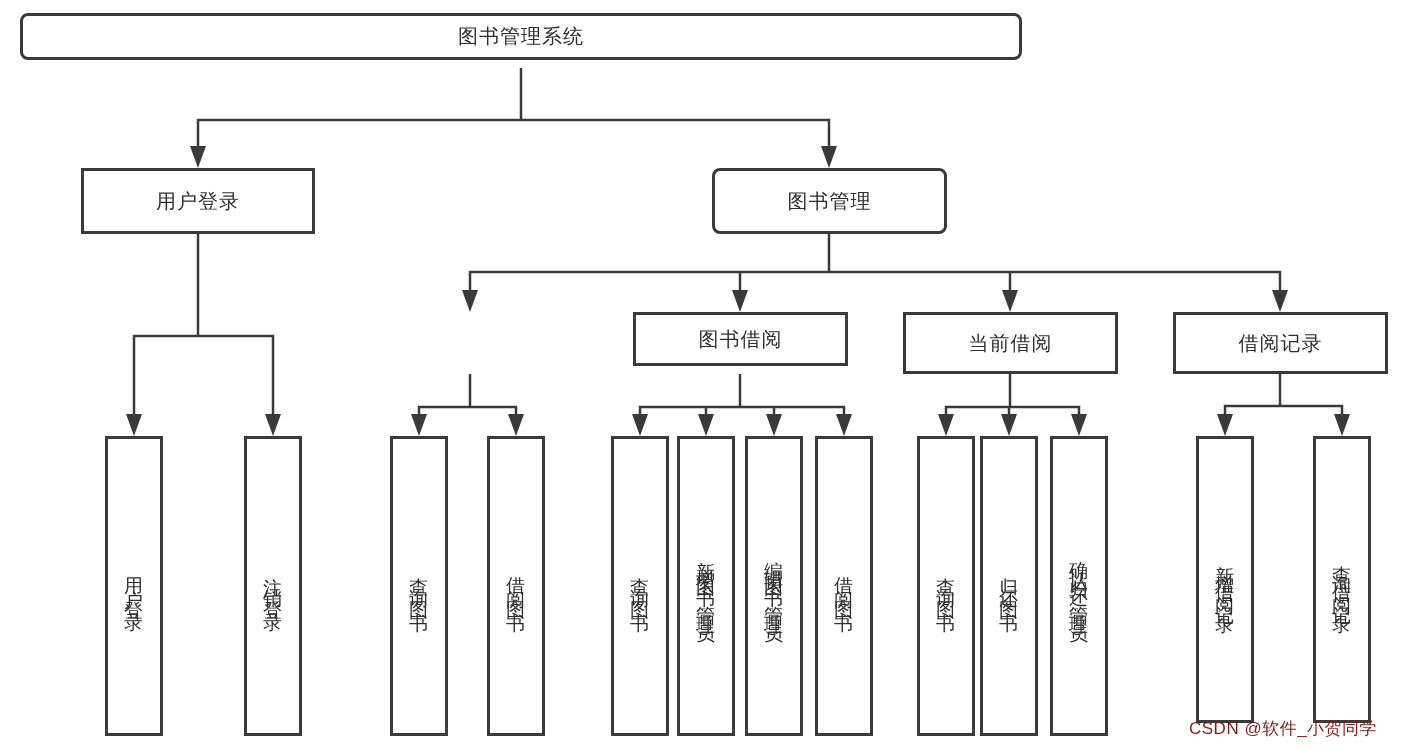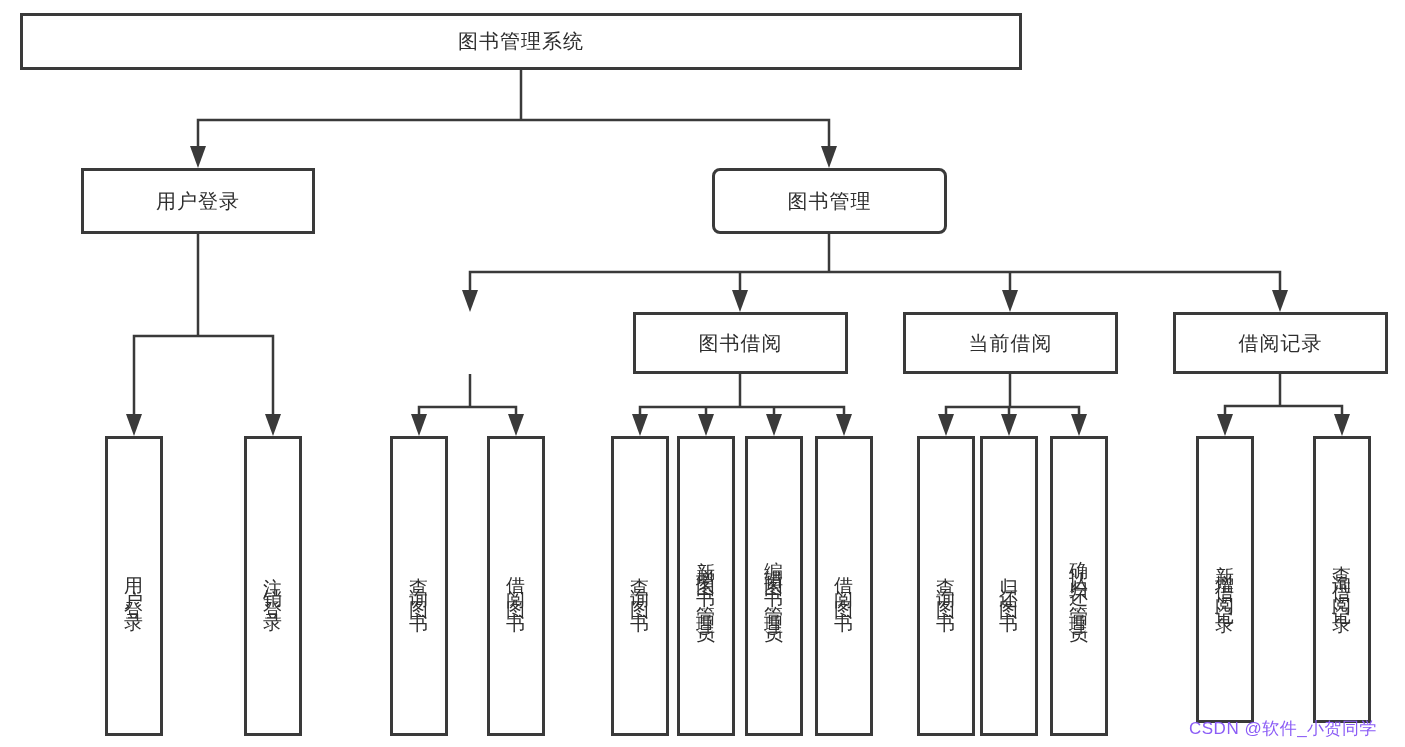--- a/index.html
+++ b/index.html
@@ -12,21 +12,21 @@
     position:absolute;background:#ffffff;border:3px solid #3a3a3a;
     display:flex;align-items:center;justify-content:center;
     color:#2e2e2e;box-sizing:border-box;z-index:2;
   }
   .hlabel{font-size:20px;letter-spacing:1px;white-space:nowrap;}
   .leaf .vlabel{
     writing-mode:vertical-rl;text-orientation:mixed;
     font-size:19px;letter-spacing:12px;line-height:1;white-space:nowrap;
   }
   .watermark{
-    position:absolute;z-index:5;color:#8b5cf6;font-size:17px;
+    position:absolute;z-index:5;color:#7f1d1d;font-size:17px;
     letter-spacing:0.5px;white-space:nowrap;
   }
 </style>
 </head>
 <body>
 
 <div id="canvas">
 
   <svg id="wires" width="1405" height="747" viewBox="0 0 1405 747" fill="none" stroke="#3a3a3a" stroke-width="2.5">
 
@@ -69,32 +69,32 @@
     <polygon points="938,414 954,414 946,436" fill="#3a3a3a" stroke="none"></polygon>
     <polygon points="1001,414 1017,414 1009,436" fill="#3a3a3a" stroke="none"></polygon>
     <polygon points="1071,414 1087,414 1079,436" fill="#3a3a3a" stroke="none"></polygon>
 
     <path d="M1280 374 V406"></path>
     <path d="M1225 415 V406 H1342 V415"></path>
     <polygon points="1217,414 1233,414 1225,436" fill="#3a3a3a" stroke="none"></polygon>
     <polygon points="1334,414 1350,414 1342,436" fill="#3a3a3a" stroke="none"></polygon>
   </svg>
 
-  <div class="box" style="left:20px;top:13px;width:1002px;height:57px;">
+  <div class="box" style="left:20px;top:13px;width:1002px;height:47px;border-radius:8px;">
     <span class="hlabel">图书管理系统</span>
   </div>
 
   <div class="box" style="left:81px;top:168px;width:234px;height:66px;">
     <span class="hlabel">用户登录</span>
   </div>
   <div class="box" style="left:712px;top:168px;width:235px;height:66px;border-radius:8px;">
     <span class="hlabel">图书管理</span>
   </div>
 
-  <div class="box" style="left:633px;top:312px;width:215px;height:62px;">
+  <div class="box" style="left:633px;top:312px;width:215px;height:54px;">
     <span class="hlabel">图书借阅</span>
   </div>
   <div class="box" style="left:1173px;top:312px;width:215px;height:62px;">
     <span class="hlabel">借阅记录</span>
   </div>
   <div class="box" style="left:903px;top:312px;width:215px;height:62px;">
     <span class="hlabel">当前借阅</span>
   </div>
 
   <div class="box leaf" style="left:105px;top:436px;width:58px;height:300px;">

